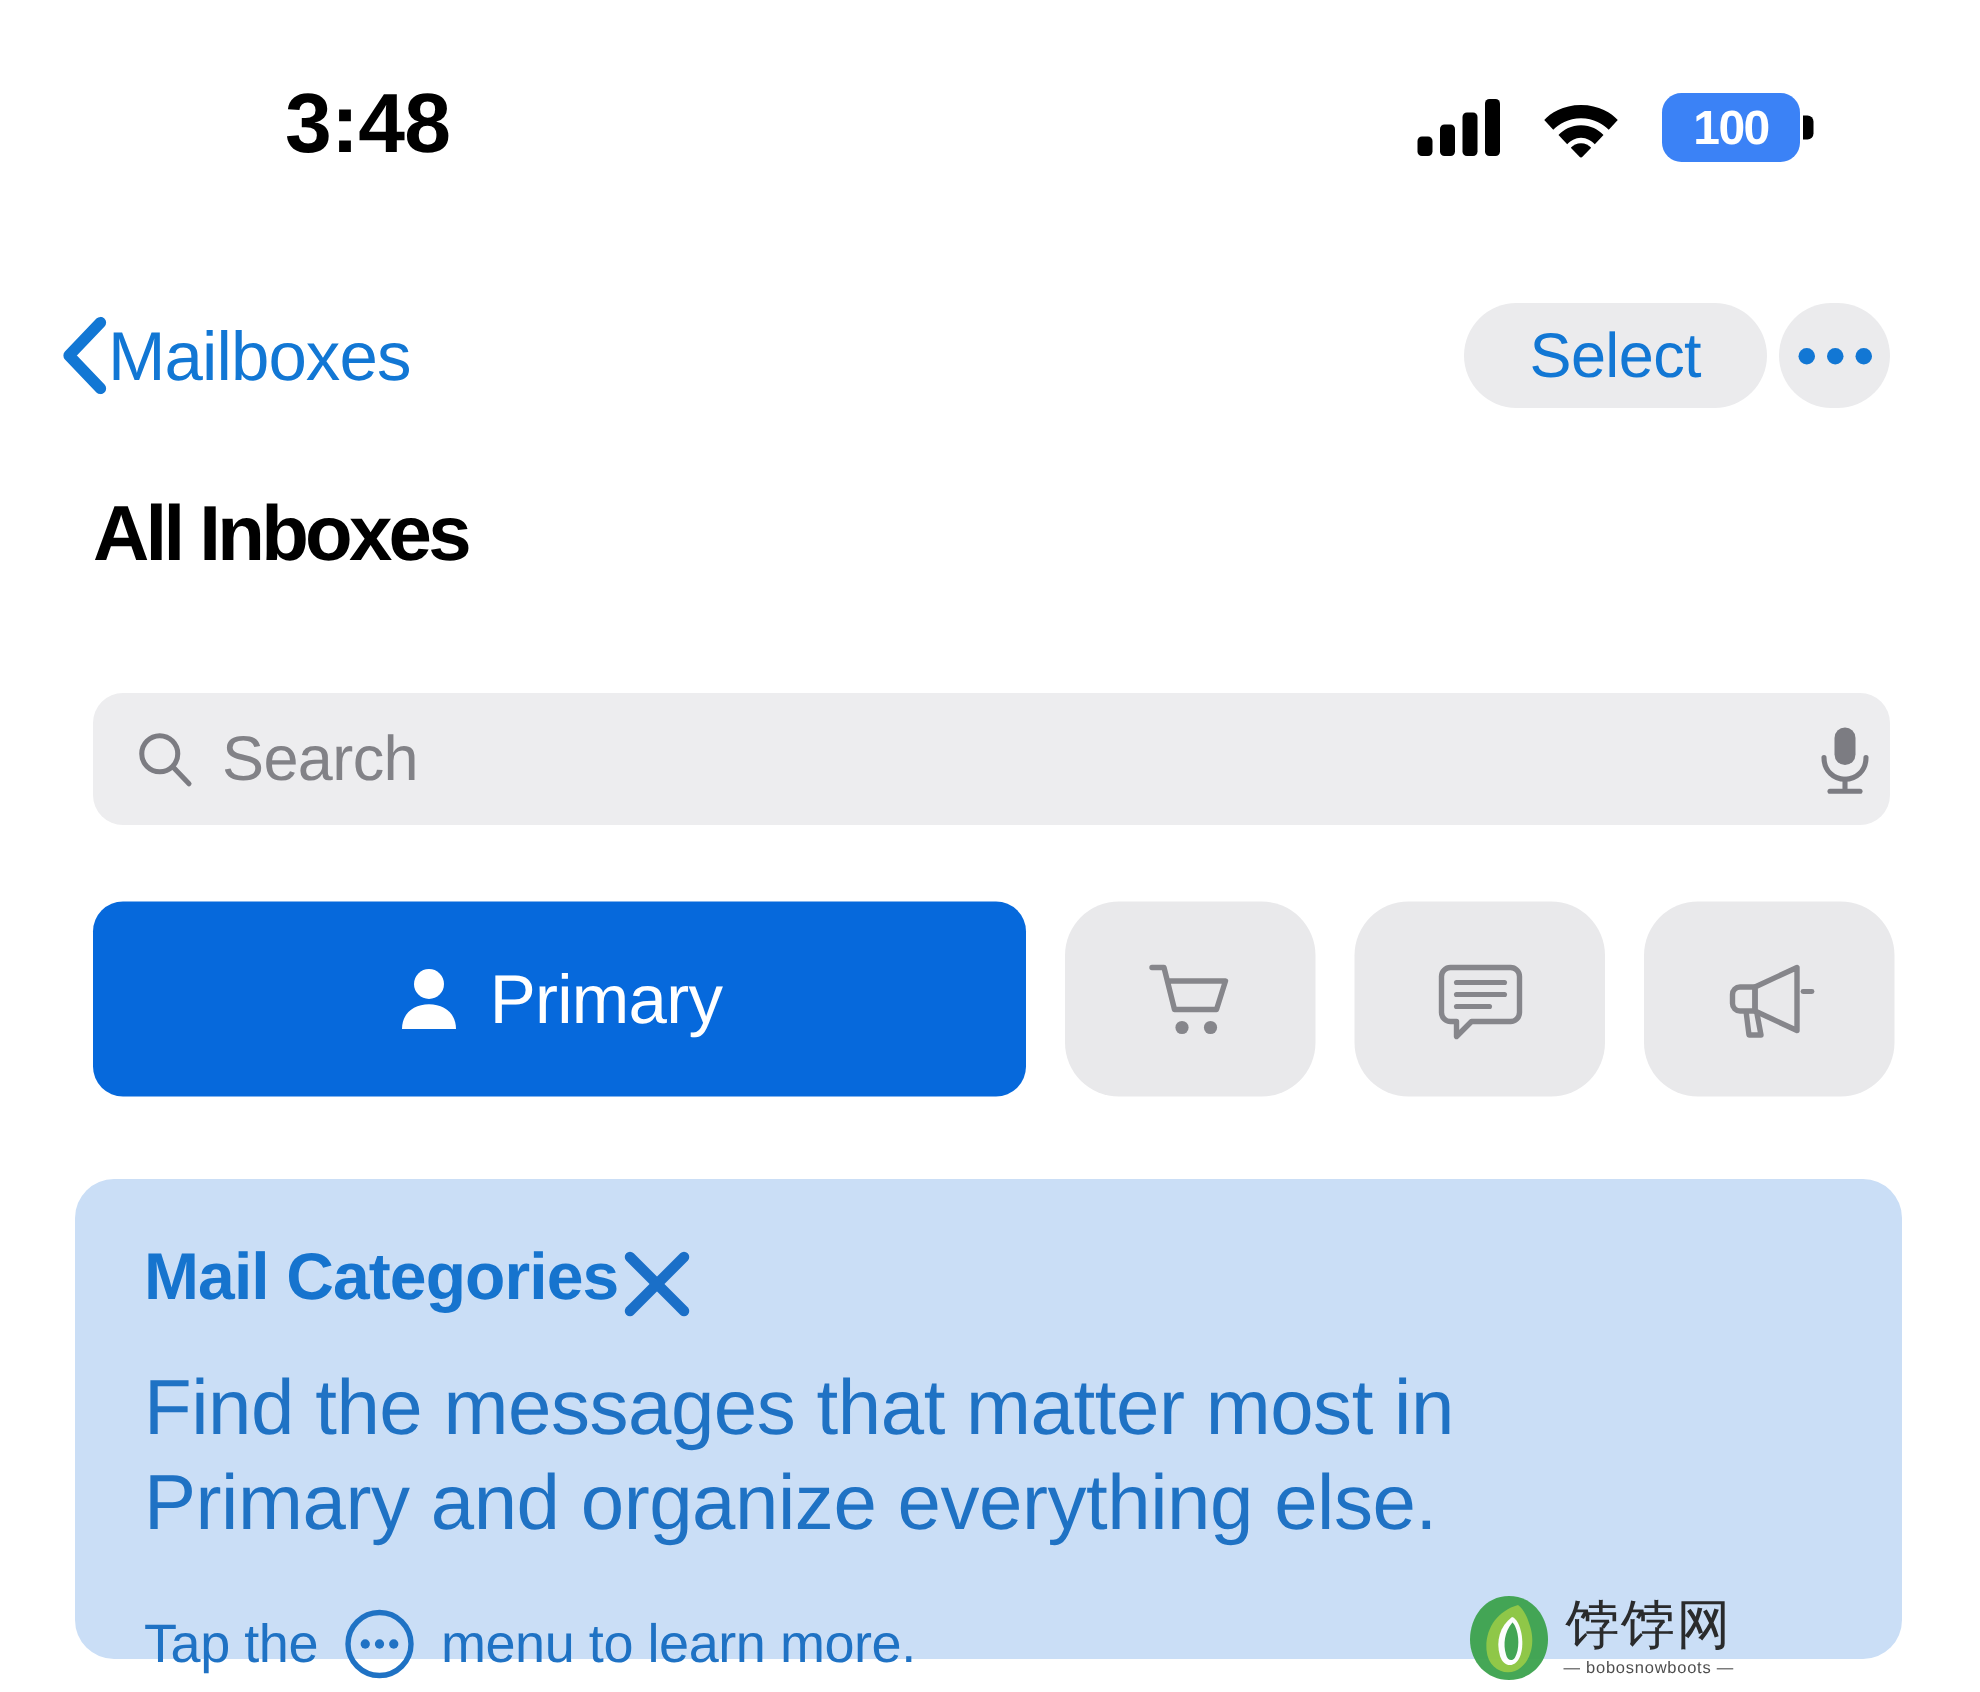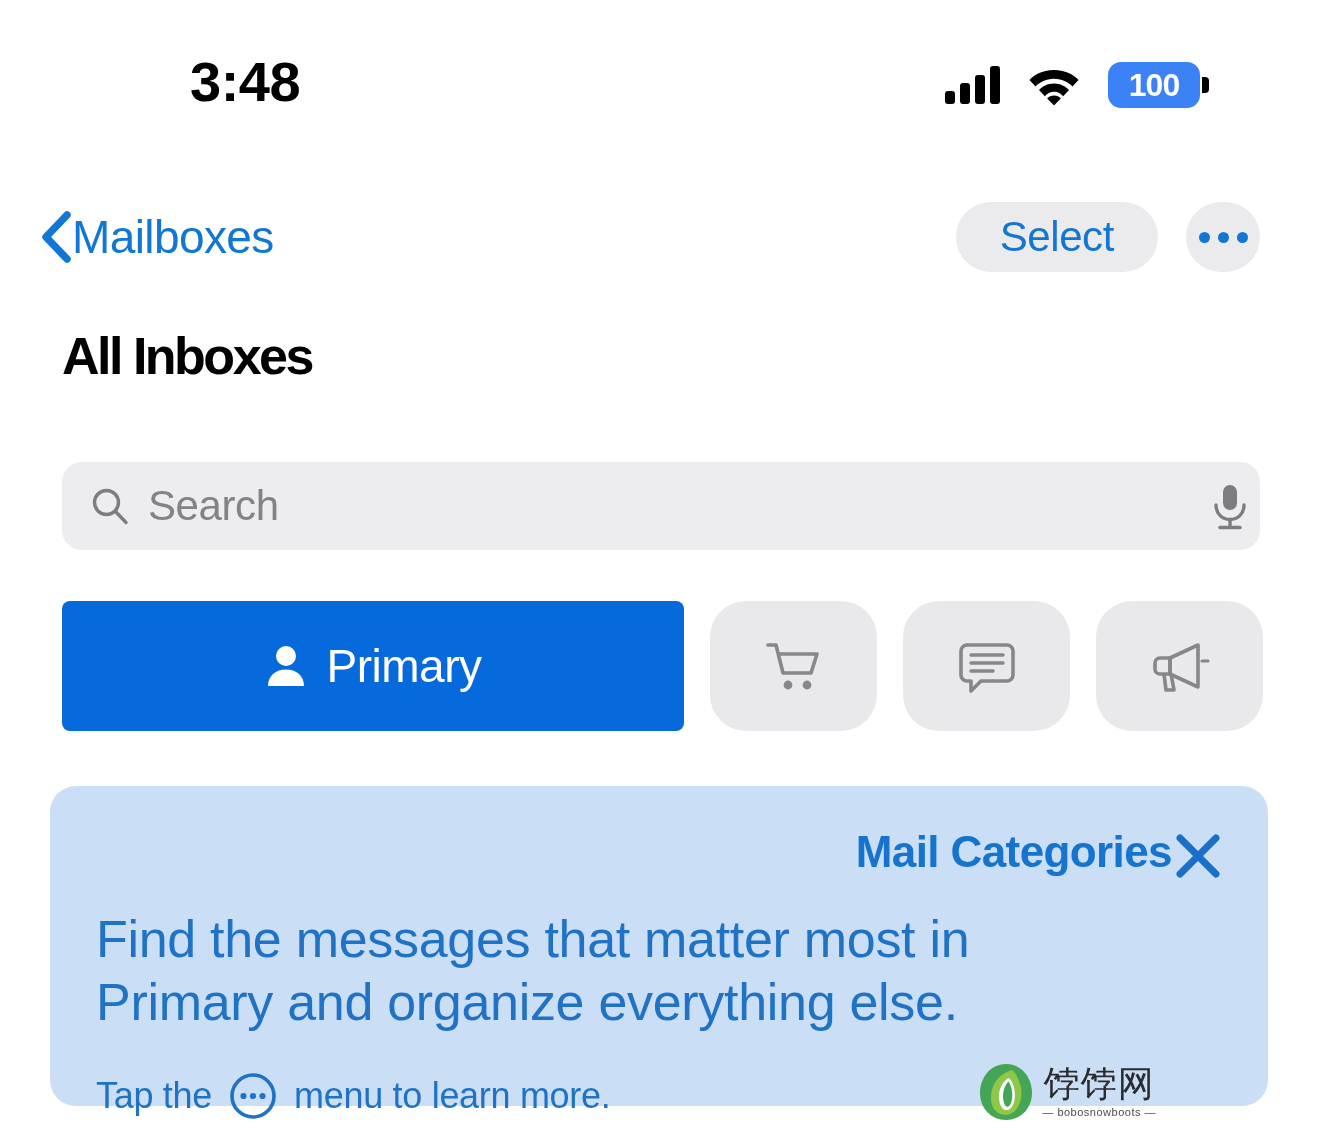--- a/index.html
+++ b/index.html
@@ -113,21 +113,21 @@
   .chevron-left { width: 34px; height: 52px; display: block; }
   .nav-back-label {
     font-size: 46px;
     color: #1277D4;
     letter-spacing: -0.6px;
   }
 
   .nav-actions {
     display: flex;
     align-items: center;
-    gap: 28px;
+    gap: 8px;
   }
 
   .btn-select {
     height: 70px;
     padding: 0 44px;
     background: #EBEBED;
     border-radius: 35px;
     display: flex;
     align-items: center;
     justify-content: center;
@@ -208,21 +208,21 @@
     height: 130px;
     display: flex;
     align-items: center;
     gap: 26px;
   }
 
   .cat-primary {
     flex: 0 0 622px;
     height: 130px;
     background: #0669DC;
-    border-radius: 8px;
+    border-radius: 20px;
     display: flex;
     align-items: center;
     justify-content: center;
     gap: 20px;
     cursor: pointer;
     border: none;
   }
   .cat-primary .person-icon { width: 42px; height: 46px; }
   .cat-primary-label {
     font-size: 46px;
@@ -251,21 +251,21 @@
     width: 1218px;
     height: 320px;
     background: #CADEF6;
     border-radius: 26px;
     padding: 40px 44px 0 46px;
   }
 
   .info-head {
     display: flex;
     align-items: flex-start;
-    justify-content: flex-end;
+    justify-content: flex-start;
   }
   .info-title {
     font-size: 44px;
     font-weight: bold;
     color: #1674CE;
     letter-spacing: -0.6px;
     line-height: 1.2;
   }
   .info-close {
     background: transparent;

